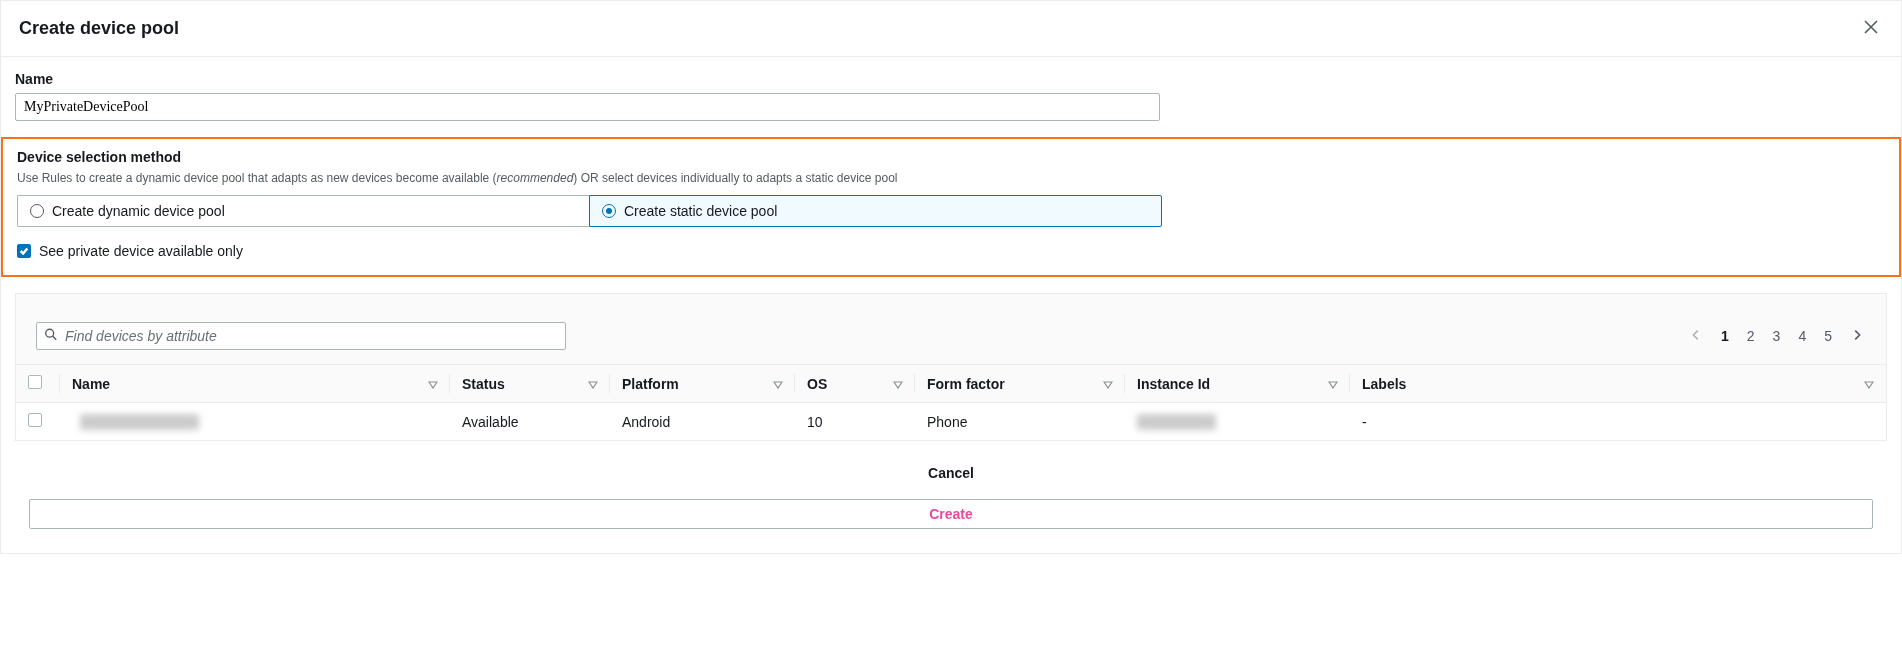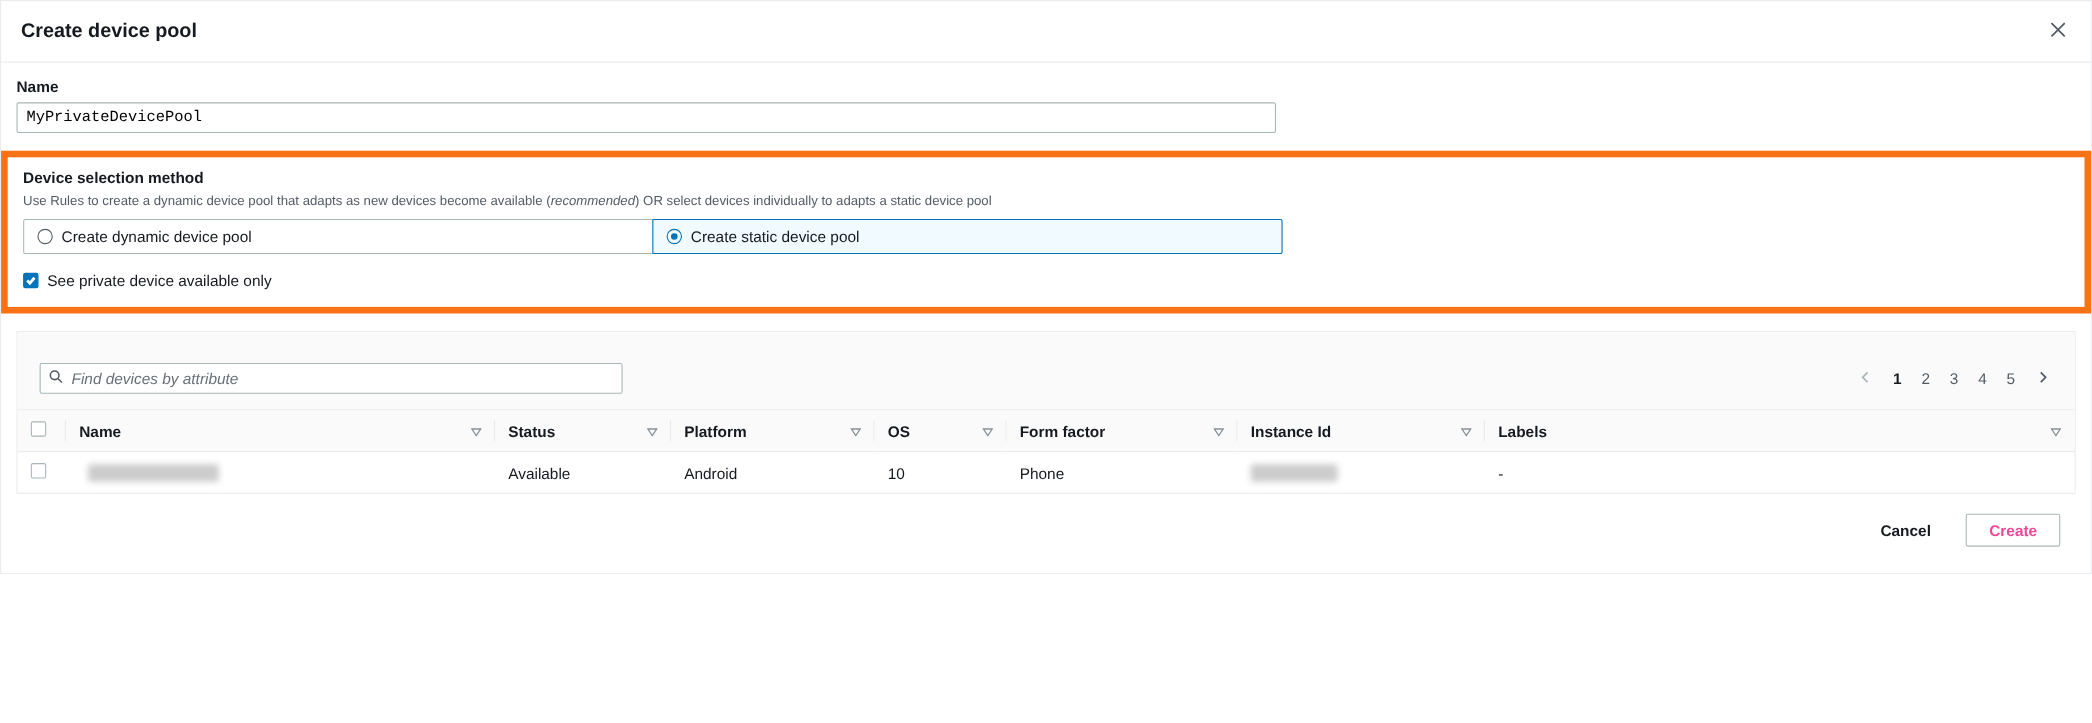--- a/index.html
+++ b/index.html
@@ -47,28 +47,28 @@
     font-style: italic;
     color: #545b64;
   }
   .text-input {
     width: 1145px;
     max-width: 100%;
     padding: 5px 8px;
     border: 1px solid #aab7b8;
     border-radius: 2px;
     font-size: 14px;
-    font-family: Liberation Mono, monospace;
+    font-family: Liberation Serif, serif;
   }
   .text-input::placeholder {
     font-style: italic;
     color: #687078;
   }
   .highlight-box {
-    border: 6px solid #f97316;
+    border: 2px solid #f97316;
     padding: 10px 14px 16px 14px;
     margin: 14px -14px 16px -14px;
   }
   .help-text {
     font-size: 12px;
     color: #545b64;
     margin-top: 2px;
   }
   .help-text em { font-style: italic; }
   .toggle-group {
@@ -230,20 +230,21 @@
   .cell-name {
     display: flex;
     align-items: center;
     gap: 8px;
   }
   .footer {
     display: flex;
     justify-content: flex-end;
     gap: 12px;
     padding: 18px 14px 10px 14px;
+    flex-direction: column;
   }
   .btn {
     padding: 6px 20px;
     border-radius: 2px;
     font-size: 14px;
     font-weight: 700;
     cursor: pointer;
     font-family: inherit;
   }
   .btn-link {

